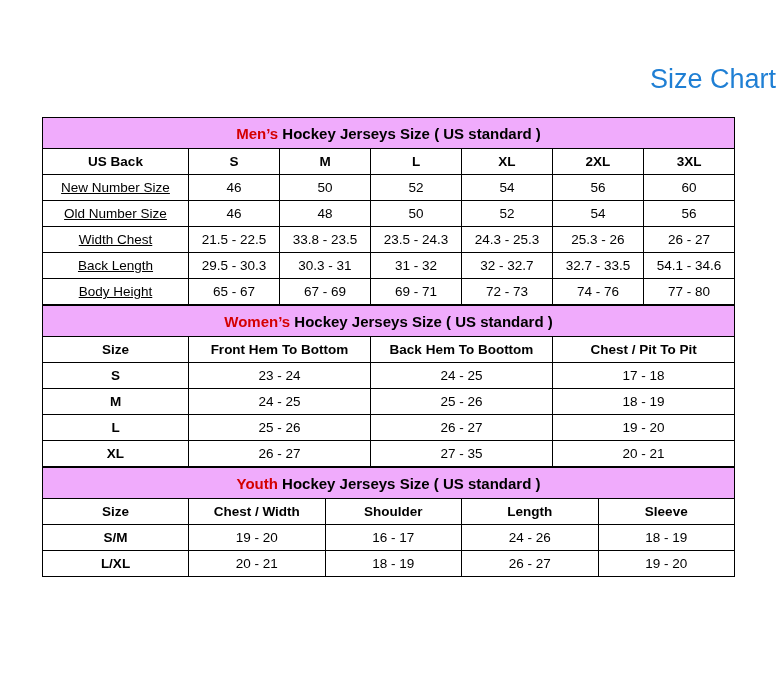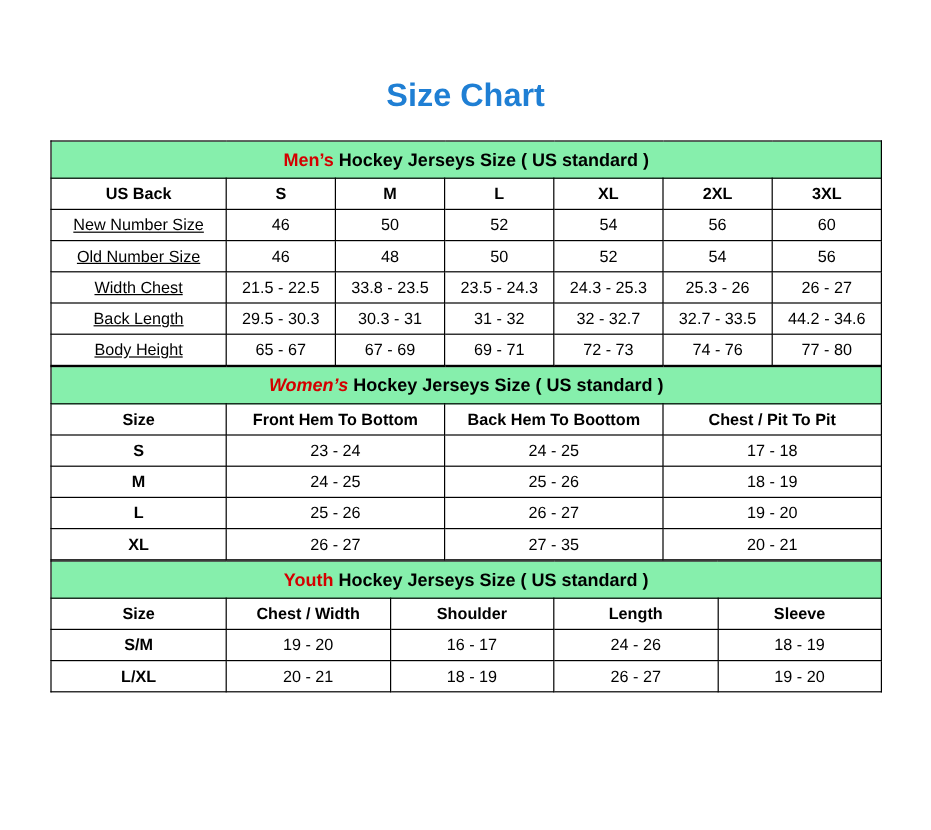--- a/index.html
+++ b/index.html
@@ -14,24 +14,24 @@
     color: #000000;
     overflow: hidden;
   }
   .page {
     position: relative;
     width: 776px;
     height: 692px;
     box-sizing: border-box;
   }
   .title {
-    text-align: center;
+    text-align: right;
     color: #1f7fd4;
     font-size: 27px;
-    font-weight: bold;
+    font-weight: normal;
     padding-top: 64px;
     padding-bottom: 0;
     letter-spacing: 0px;
   }
   .tables {
     margin: 22px auto 0 auto;
     width: 692px;
   }
   table {
     border-collapse: collapse;
@@ -40,27 +40,27 @@
   }
   td {
     border: 1px solid #000000;
     text-align: center;
     vertical-align: middle;
     font-size: 13.5px;
     height: 25px;
     padding: 0 2px;
   }
   .banner {
-    background: #86efac;
+    background: #f0abfc;
     font-weight: bold;
     font-size: 15px;
     height: 30px;
   }
   .banner .accent-men { color: #d40000; }
-  .banner .accent-women { color: #d40000; font-style: italic; }
+  .banner .accent-women { color: #d40000; }
   .banner .accent-youth { color: #d40000; }
   .banner .rest { color: #000000; }
   .hdr {
     font-weight: bold;
   }
   .rowlabel {
     font-weight: normal;
     text-decoration: underline;
   }
   .bold-cell { font-weight: bold; }
@@ -133,21 +133,21 @@
           <td>25.3 - 26</td>
           <td>26 - 27</td>
         </tr>
         <tr>
           <td class="rowlabel">Back Length</td>
           <td>29.5 - 30.3</td>
           <td>30.3 - 31</td>
           <td>31 - 32</td>
           <td>32 - 32.7</td>
           <td>32.7 - 33.5</td>
-          <td>44.2 - 34.6</td>
+          <td>54.1 - 34.6</td>
         </tr>
         <tr>
           <td class="rowlabel">Body Height</td>
           <td>65 - 67</td>
           <td>67 - 69</td>
           <td>69 - 71</td>
           <td>72 - 73</td>
           <td>74 - 76</td>
           <td>77 - 80</td>
         </tr>

